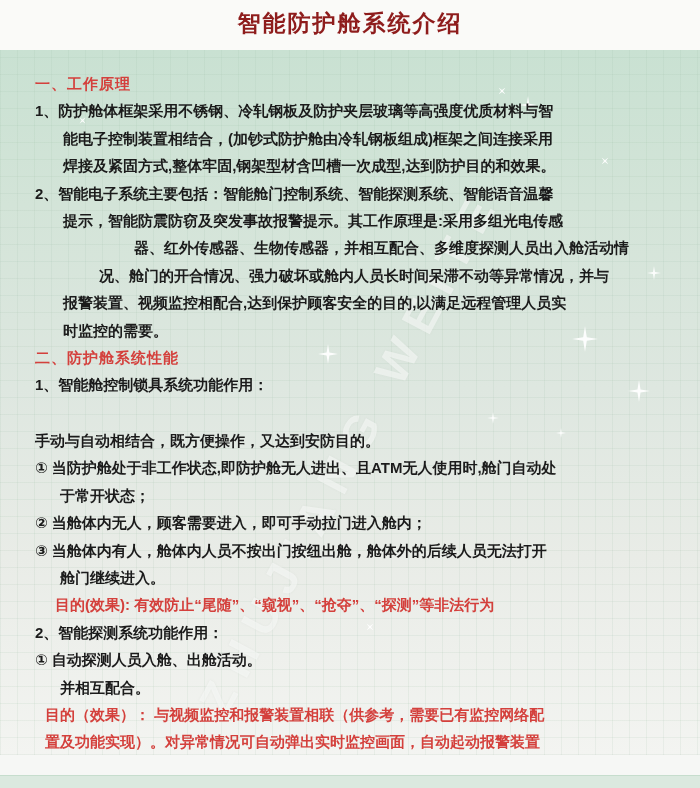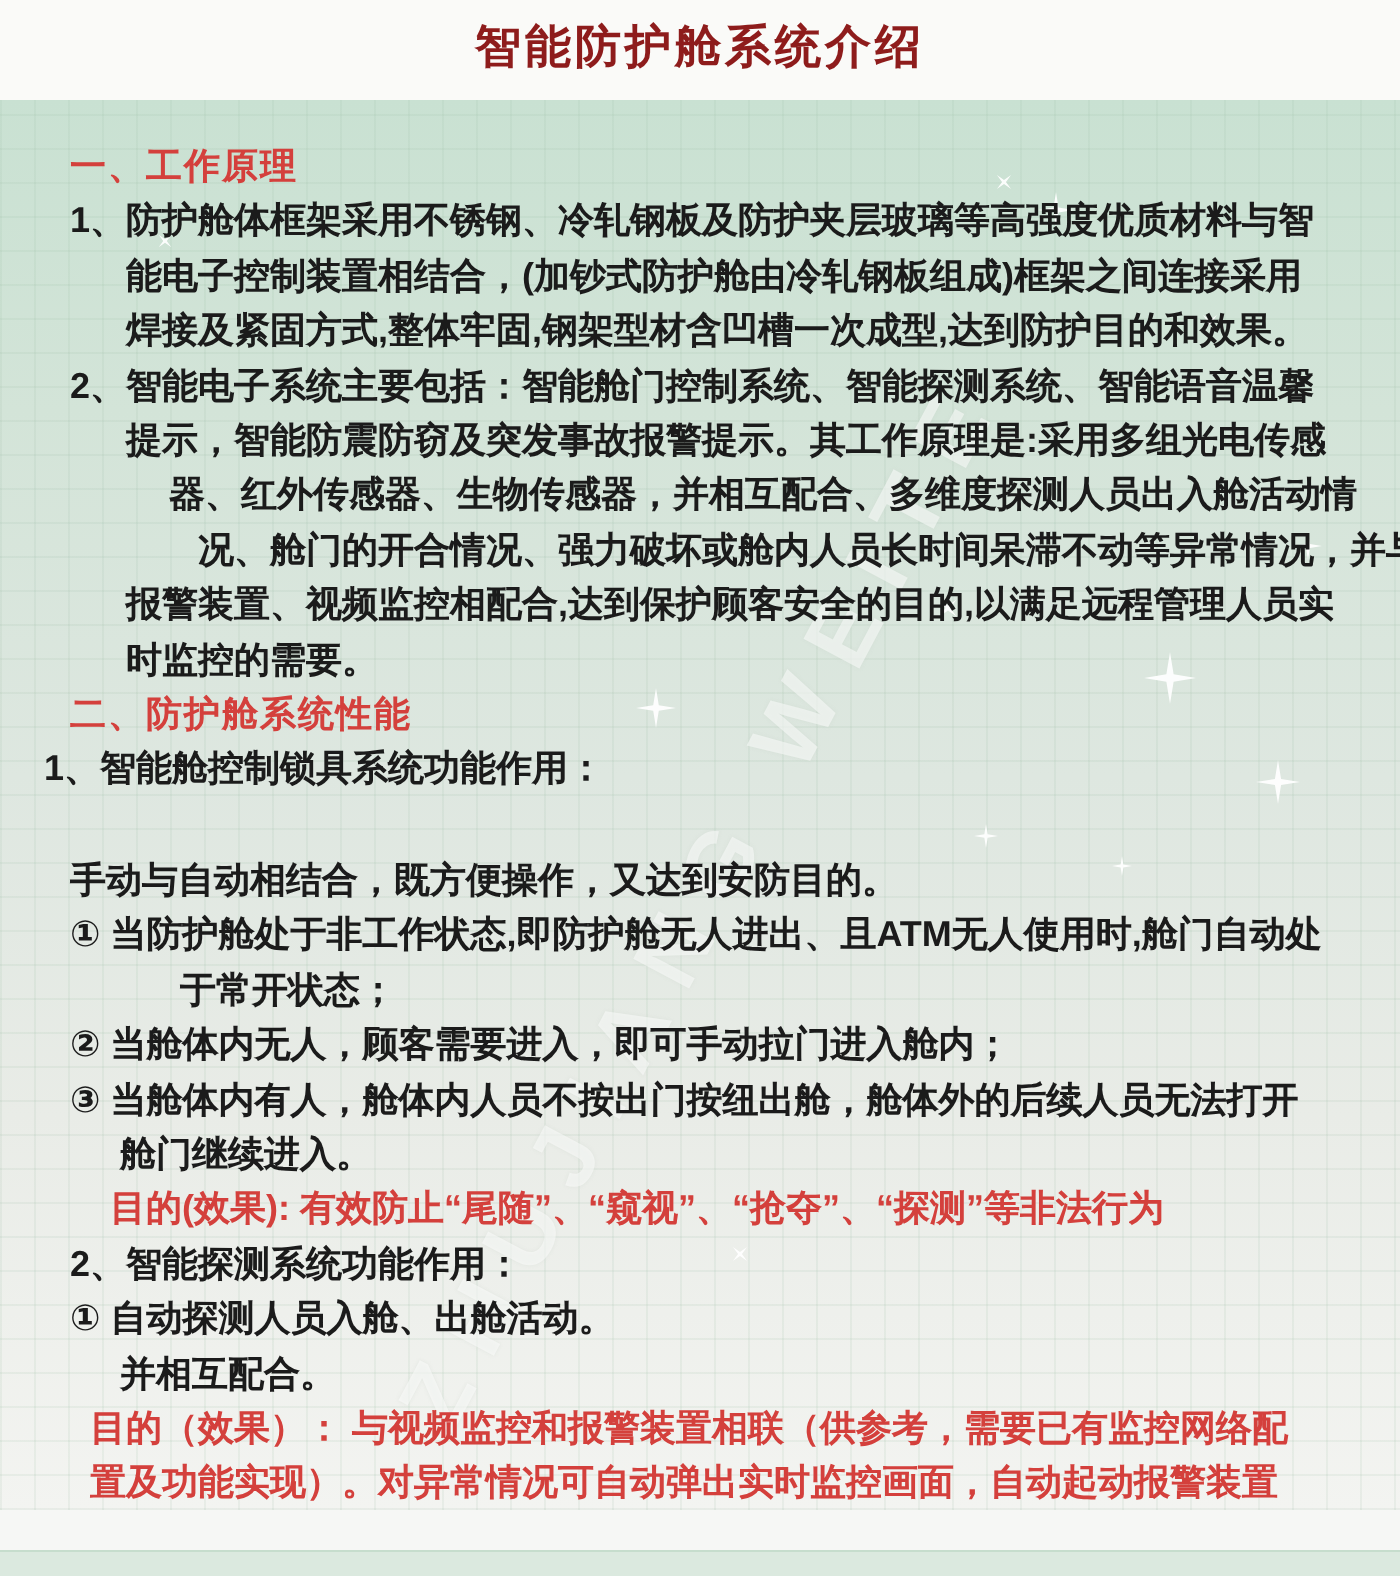--- a/index.html
+++ b/index.html
@@ -31,21 +31,21 @@
     transform:translate(-50%,-50%) rotate(-62deg);
     white-space:nowrap;
     font-size:46px;font-weight:bold;letter-spacing:14px;
     color:rgba(255,255,255,.5);
     text-shadow:0 0 2px rgba(200,210,200,.3);
     pointer-events:none;
   }
   #text-flow{position:relative;padding-top:20px;}
   .tline{
     line-height:27.4px;
-    font-size:18px;
+    font-size:15px;
     font-weight:bold;
     color:#1b1b1b;
     white-space:nowrap;
   }
   .red-head{color:#d4403c;letter-spacing:1px;}
   .red-em{color:#d4403c;}
   .sparkle{
     position:absolute;
     background:rgba(255,255,255,.92);
     clip-path:polygon(50% 0,57% 43%,100% 50%,57% 57%,50% 100%,43% 57%,0 50%,43% 43%);
@@ -82,24 +82,24 @@
       <div class="tline" style="padding-left: 35px;">1、防护舱体框架采用不锈钢、冷轧钢板及防护夹层玻璃等高强度优质材料与智</div>
       <div class="tline" style="padding-left: 63px;">能电子控制装置相结合，(加钞式防护舱由冷轧钢板组成)框架之间连接采用</div>
       <div class="tline" style="padding-left: 63px;">焊接及紧固方式,整体牢固,钢架型材含凹槽一次成型,达到防护目的和效果。</div>
       <div class="tline" style="padding-left: 35px;">2、智能电子系统主要包括：智能舱门控制系统、智能探测系统、智能语音温馨</div>
       <div class="tline" style="padding-left: 63px;">提示，智能防震防窃及突发事故报警提示。其工作原理是:采用多组光电传感</div>
       <div class="tline" style="padding-left: 63px; text-align: center;">器、红外传感器、生物传感器，并相互配合、多维度探测人员出入舱活动情</div>
       <div class="tline" style="padding-left: 63px; margin-left: 36px;">况、舱门的开合情况、强力破坏或舱内人员长时间呆滞不动等异常情况，并与</div>
       <div class="tline" style="padding-left: 63px;">报警装置、视频监控相配合,达到保护顾客安全的目的,以满足远程管理人员实</div>
       <div class="tline" style="padding-left: 63px;">时监控的需要。</div>
       <div class="tline red-head" style="padding-left: 35px;">二、防护舱系统性能</div>
-      <div class="tline" style="padding-left: 22px;">1、智能舱控制锁具系统功能作用：</div>
+      <div class="tline" style="padding-left: 35px;">1、智能舱控制锁具系统功能作用：</div>
       <div class="tline" style="padding-left: 35px; margin-top: 28px;">手动与自动相结合，既方便操作，又达到安防目的。</div>
       <div class="tline" style="padding-left: 35px;">① 当防护舱处于非工作状态,即防护舱无人进出、且ATM无人使用时,舱门自动处</div>
-      <div class="tline" style="padding-left: 60px; margin-left: 30px;">于常开状态；</div>
+      <div class="tline" style="padding-left: 60px;">于常开状态；</div>
       <div class="tline" style="padding-left: 35px;">② 当舱体内无人，顾客需要进入，即可手动拉门进入舱内；</div>
       <div class="tline" style="padding-left: 35px;">③ 当舱体内有人，舱体内人员不按出门按纽出舱，舱体外的后续人员无法打开</div>
       <div class="tline" style="padding-left: 60px;">舱门继续进入。</div>
       <div class="tline red-em" style="padding-left: 55px;">目的(效果): 有效防止“尾随”、“窥视”、“抢夺”、“探测”等非法行为</div>
       <div class="tline" style="padding-left: 35px;">2、智能探测系统功能作用：</div>
       <div class="tline" style="padding-left: 35px;">① 自动探测人员入舱、出舱活动。</div>
       <div class="tline" style="padding-left: 60px;">并相互配合。</div>
       <div class="tline red-em" style="padding-left: 45px;">目的（效果）： 与视频监控和报警装置相联（供参考，需要已有监控网络配</div>
       <div class="tline red-em" style="padding-left: 45px;">置及功能实现）。对异常情况可自动弹出实时监控画面，自动起动报警装置</div>
     </div>

